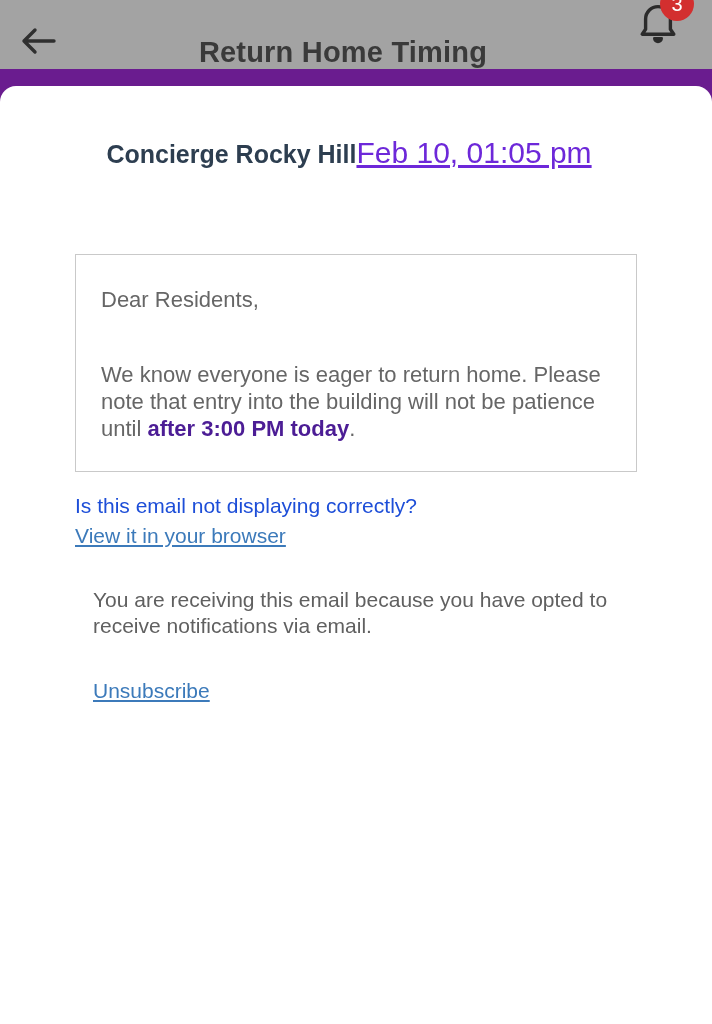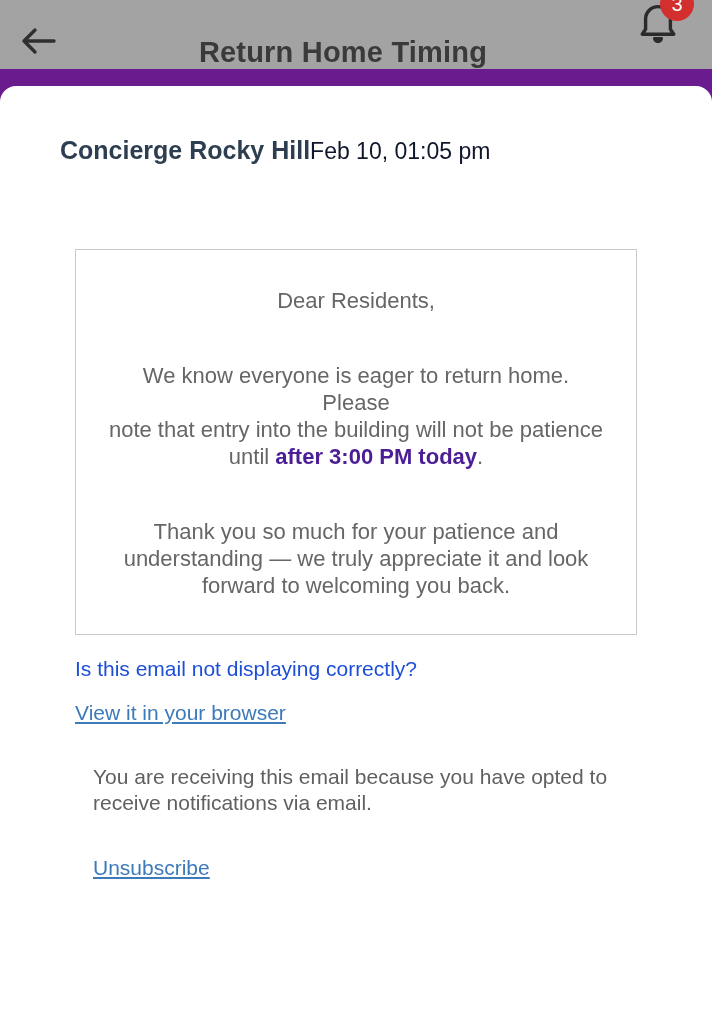--- a/index.html
+++ b/index.html
@@ -64,62 +64,63 @@
     position: relative;
     margin-top: -16px;
     min-height: 912px;
     background: #ffffff;
     border-radius: 16px 16px 0 0;
   }
 
   
   .sender-row {
     display: flex;
-    justify-content: flex-start;
+    justify-content: center;
     align-items: baseline;
     padding: 50px 74px 0 60px;
   }
   .sender {
     font-size: 25px;
     font-weight: bold;
     color: #2D3E50;
   }
   .timestamp {
-    font-size: 23px;
-    color: #0f172a;
+    font-size: 30px;
+    color: #6d28d9;
+    text-decoration: underline;
   }
 
   
   .email-box {
     margin: 84px 75px 0 75px;
     border: 1px solid #C9C9C9;
     padding: 26px 20px 24px 20px;
     font-size: 22px;
     line-height: 27px;
     color: #666666;
     white-space: pre-line;
   }
-  .email-box p { margin: 11px; text-align: center; }
+  .email-box p { margin: 5px; }
   .email-box p + p { margin-top: 48px; }
   .email-box strong { font-weight: bold; color: #4c1d95; }
 
   
   .footer-q {
     margin: 22px 0 0 75px;
     font-size: 21px;
     color: #1d4ed8;
   }
   .link {
     display: inline-block;
     font-size: 21px;
     color: var(--link, #3C7ABA);
     text-decoration: underline;
     cursor: pointer;
   }
-  .browser-link { margin: 20px 0 0 75px; text-align: center; }
+  .browser-link { margin: 6px 0 0 75px; text-align: center; }
   .opt-notice {
     margin: 39px 0 0 93px;
     max-width: 525px;
     font-size: 21px;
     line-height: 26px;
     color: #606060;
     white-space: pre-line;
   }
   .unsub-link { margin: 40px 0 0 93px; }
 </style>
@@ -146,23 +147,21 @@
 
 <main class="card">
 
   <div class="sender-row">
     <span class="sender">Concierge Rocky Hill</span>
     <span class="timestamp">Feb 10, 01:05 pm</span>
   </div>
 
   <div class="email-box"><p>Dear Residents,</p><p><span>We know everyone is eager to return home. Please
 note that entry into the building will not be patience
-until </span><strong>after 3:00 PM today</strong><span>.</span></p><p>Thank you so much for your patience and
-understanding — we truly appreciate it and look
-forward to welcoming you back.</p></div>
+until </span><strong>after 3:00 PM today</strong><span>.</span></p></div>
 
   <p class="footer-q">Is this email not displaying correctly?</p>
   <a class="link browser-link">View it in your browser</a>
 
   <p class="opt-notice">You are receiving this email because you have opted to
 receive notifications via email.</p>
   <a class="link unsub-link">Unsubscribe</a>
 
 </main>
 

